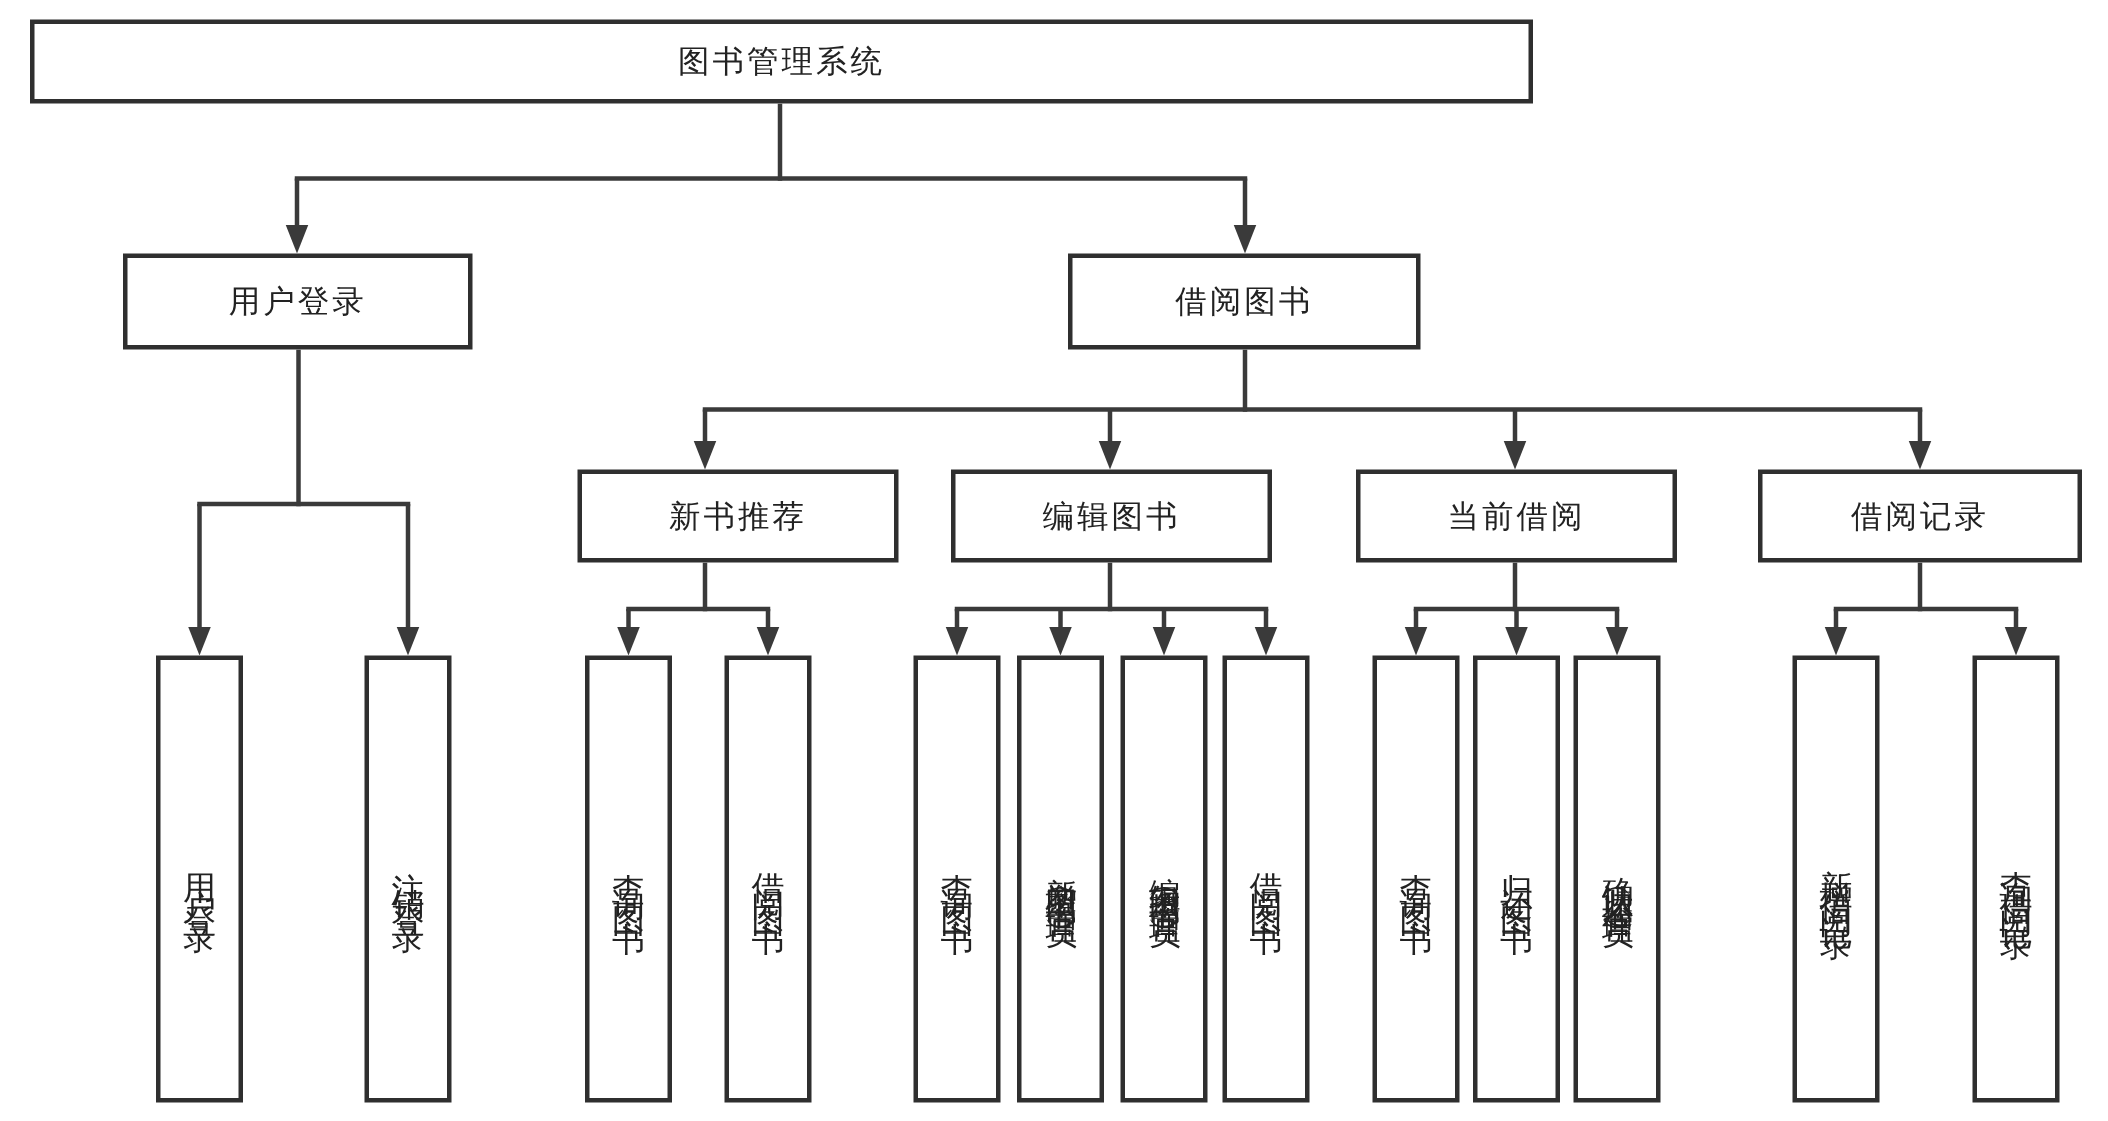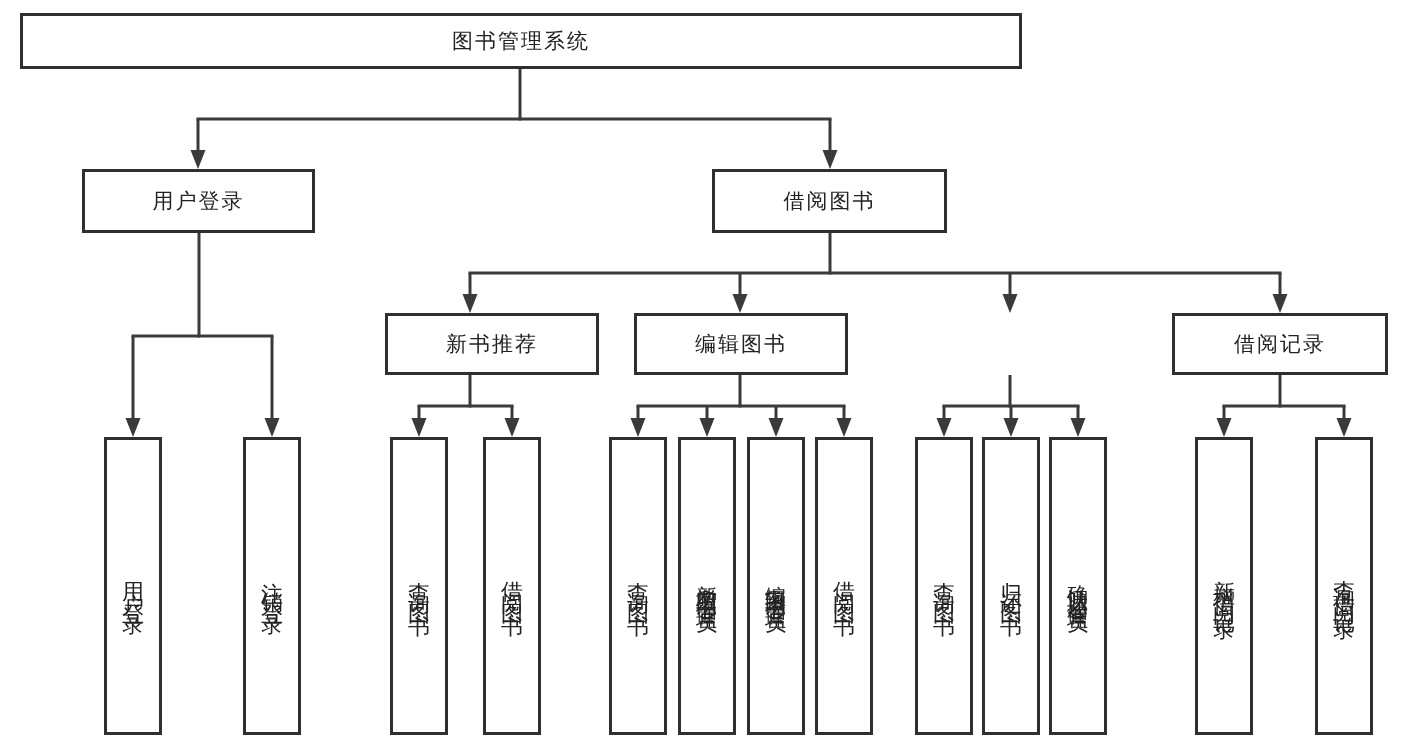--- a/index.html
+++ b/index.html
@@ -129,20 +129,23 @@
   <div class="box" style="left:712px;top:169px;width:235px;height:64px">
     <span class="hlabel">借阅图书</span>
   </div>
 
   <div class="box" style="left:385px;top:313px;width:214px;height:62px">
     <span class="hlabel">新书推荐</span>
   </div>
   <div class="box" style="left:634px;top:313px;width:214px;height:62px">
     <span class="hlabel">编辑图书</span>
   </div>
+  <div class="box" style="left:904px;top:313px;width:214px;height:62px">
+    <span class="hlabel">当前借阅</span>
+  </div>
   <div class="box" style="left:1172px;top:313px;width:216px;height:62px">
     <span class="hlabel">借阅记录</span>
   </div>
 
   <div class="box vbox" style="left:104px">
     <span class="vlabel">用户登录</span>
   </div>
   <div class="box vbox" style="left:243px">
     <span class="vlabel">注销登录</span>
   </div>

